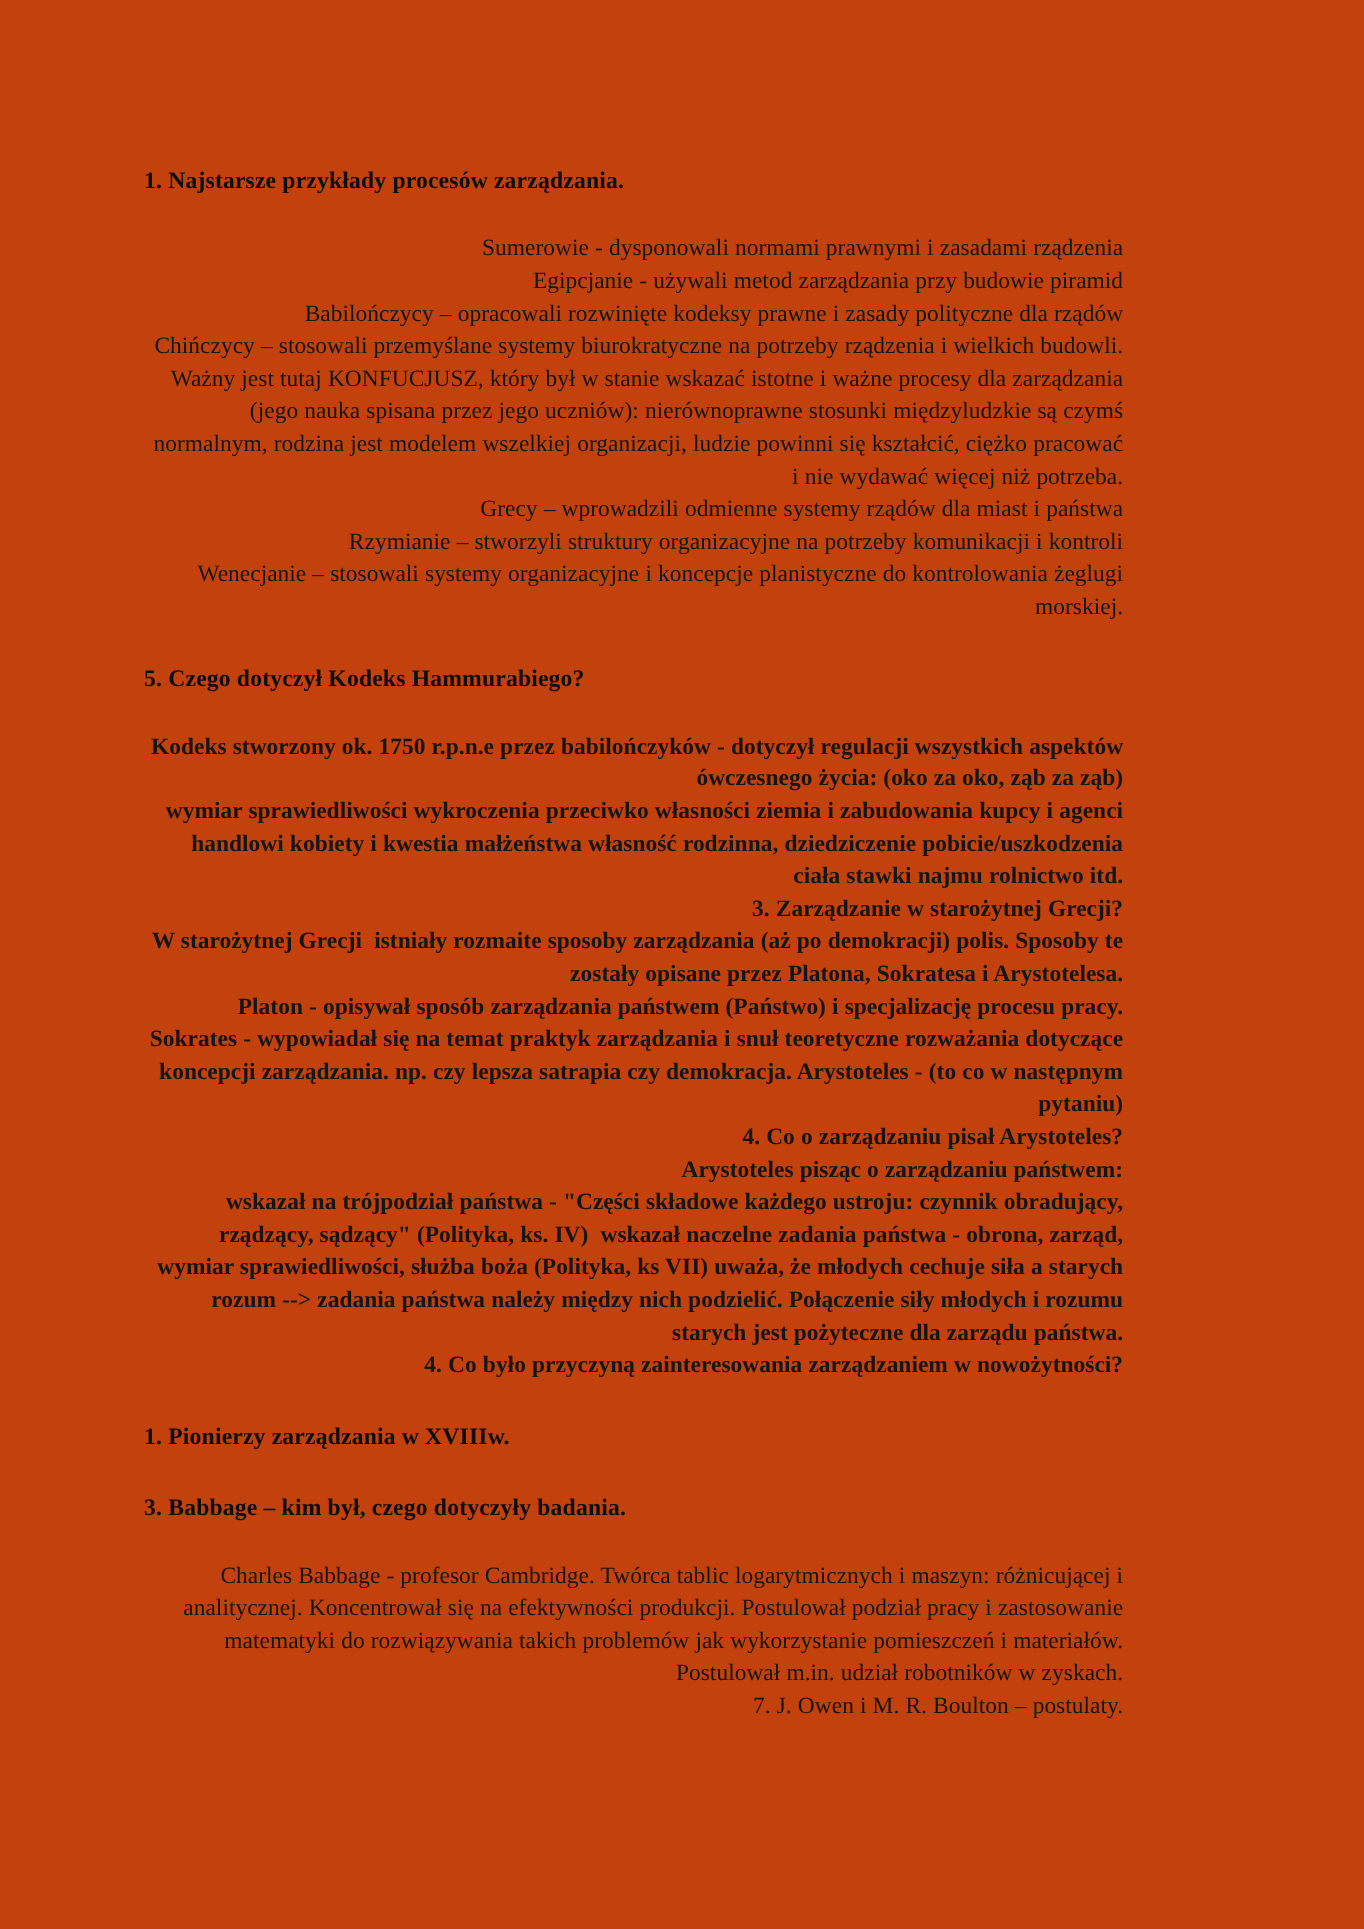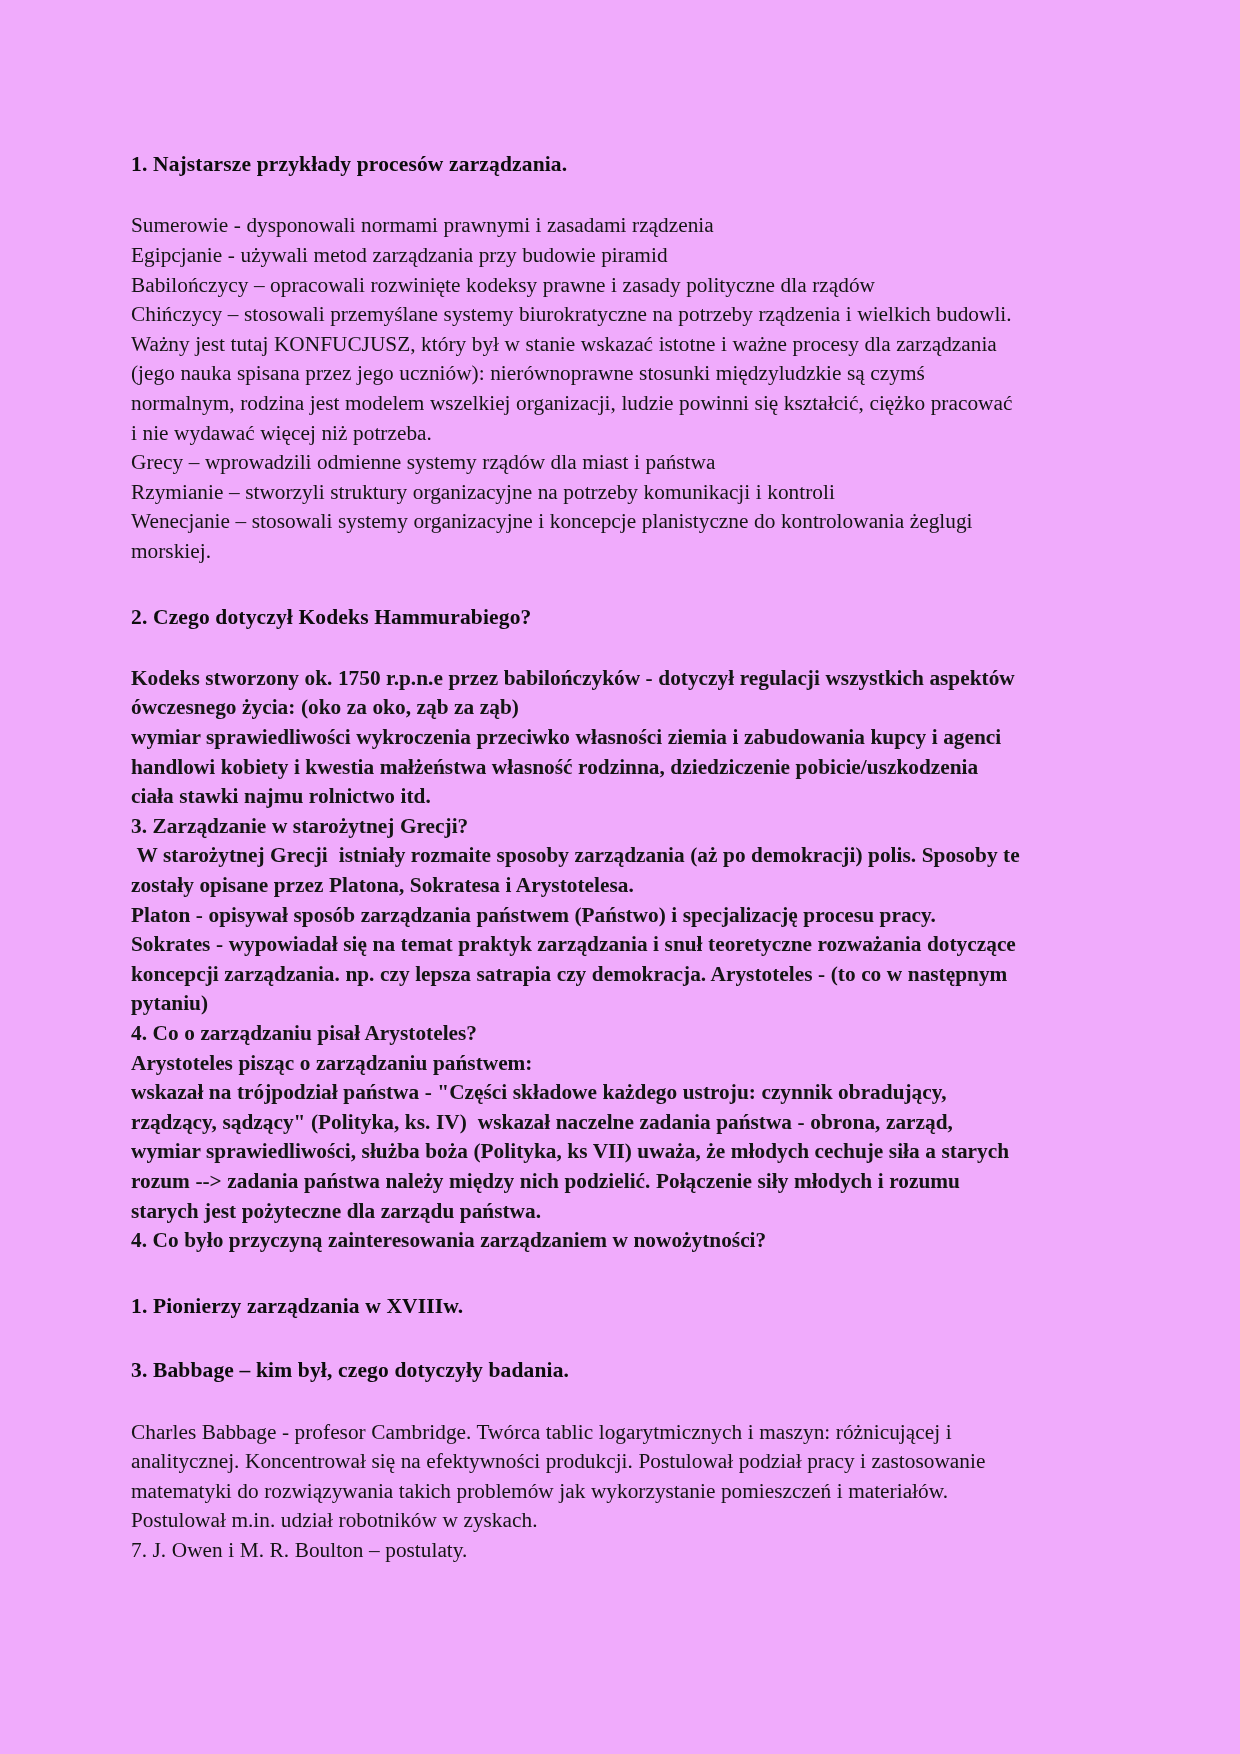--- a/index.html
+++ b/index.html
@@ -12,41 +12,41 @@
     width: 1240px;
     height: 1754px;
     font-family: "Liberation Serif", "DejaVu Serif", serif;
     color: #121212;
     -webkit-font-smoothing: antialiased;
   }
   .page {
     position: relative;
     width: 1240px;
     height: 1754px;
-    background: #f0abfc;
+    background: #c2410c;
     box-sizing: border-box;
     padding: 150px 118px 0 131px;
   }
   .doc-body {
     width: 890px;
   }
   h2.heading {
     font-family: "Liberation Serif", "DejaVu Serif", serif;
     font-weight: bold;
     font-size: 21.5px;
     line-height: 1.32;
     margin: 0;
     letter-spacing: 0.15px;
     color: #0d0d0d;
   }
   p.para {
     font-size: 21.3px;
     line-height: 29.6px;
     margin: 0;
-    text-align: left;
+    text-align: right;
     color: #151515;
     letter-spacing: 0.02px;
     word-spacing: 0.2px;
   }
   .gap-md { height: 33px; }
   .gap-lg { height: 36px; }
 </style>
 </head>
 <body>
 
@@ -61,21 +61,21 @@
 Babilończycy – opracowali rozwinięte kodeksy prawne i zasady polityczne dla rządów
 Chińczycy – stosowali przemyślane systemy biurokratyczne na potrzeby rządzenia i wielkich budowli. Ważny jest tutaj KONFUCJUSZ, który był w stanie wskazać istotne i ważne procesy dla zarządzania (jego nauka spisana przez jego uczniów): nierównoprawne stosunki międzyludzkie są czymś normalnym, rodzina jest modelem wszelkiej organizacji, ludzie powinni się kształcić, ciężko pracować i nie wydawać więcej niż potrzeba.
 Grecy – wprowadzili odmienne systemy rządów dla miast i państwa
 Rzymianie – stworzyli struktury organizacyjne na potrzeby komunikacji i kontroli
 Wenecjanie – stosowali systemy organizacyjne i koncepcje planistyczne do kontrolowania żeglugi morskiej.</p>
     </div>
 
     <div class="gap-lg"></div>
 
     <div class="block">
-      <h2 class="heading">2. Czego dotyczył Kodeks Hammurabiego?</h2>
+      <h2 class="heading">5. Czego dotyczył Kodeks Hammurabiego?</h2>
       <div class="gap-md"></div>
       <p class="para" style="white-space: pre-wrap; font-weight: bold;">Kodeks stworzony ok. 1750 r.p.n.e przez babilończyków - dotyczył regulacji wszystkich aspektów ówczesnego życia: (oko za oko, ząb za ząb)
 wymiar sprawiedliwości wykroczenia przeciwko własności ziemia i zabudowania kupcy i agenci handlowi kobiety i kwestia małżeństwa własność rodzinna, dziedziczenie pobicie/uszkodzenia ciała stawki najmu rolnictwo itd.
 3. Zarządzanie w starożytnej Grecji?
  W starożytnej Grecji  istniały rozmaite sposoby zarządzania (aż po demokracji) polis. Sposoby te zostały opisane przez Platona, Sokratesa i Arystotelesa.
 Platon - opisywał sposób zarządzania państwem (Państwo) i specjalizację procesu pracy.
 Sokrates - wypowiadał się na temat praktyk zarządzania i snuł teoretyczne rozważania dotyczące koncepcji zarządzania. np. czy lepsza satrapia czy demokracja. Arystoteles - (to co w następnym pytaniu)
 4. Co o zarządzaniu pisał Arystoteles?
 Arystoteles pisząc o zarządzaniu państwem:
 wskazał na trójpodział państwa - "Części składowe każdego ustroju: czynnik obradujący, rządzący, sądzący" (Polityka, ks. IV)  wskazał naczelne zadania państwa - obrona, zarząd, wymiar sprawiedliwości, służba boża (Polityka, ks VII) uważa, że młodych cechuje siła a starych rozum --&gt; zadania państwa należy między nich podzielić. Połączenie siły młodych i rozumu starych jest pożyteczne dla zarządu państwa.

